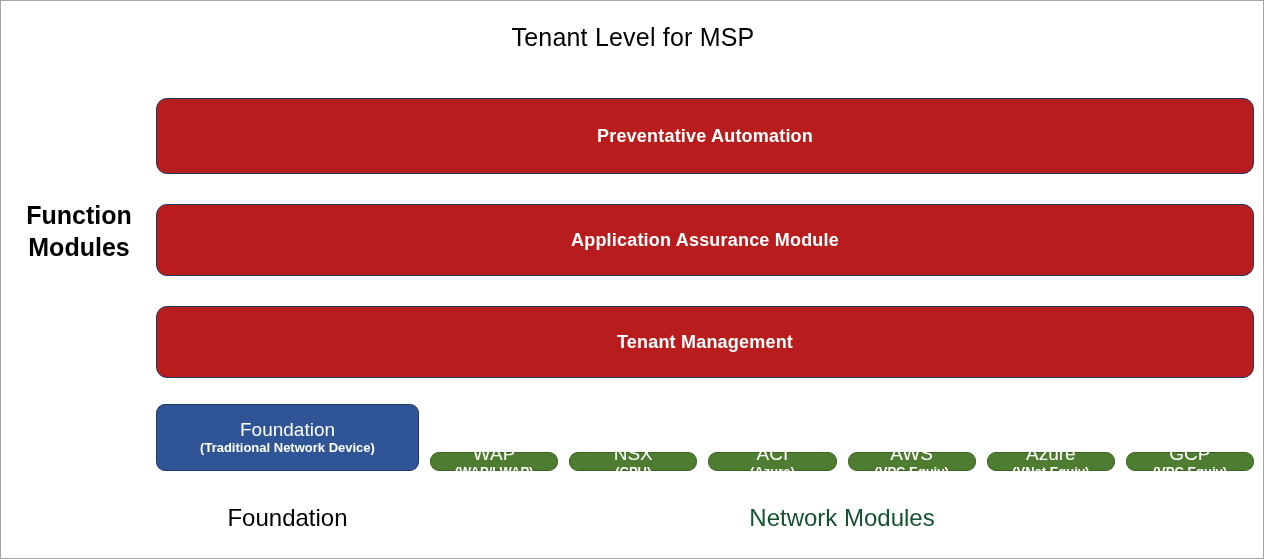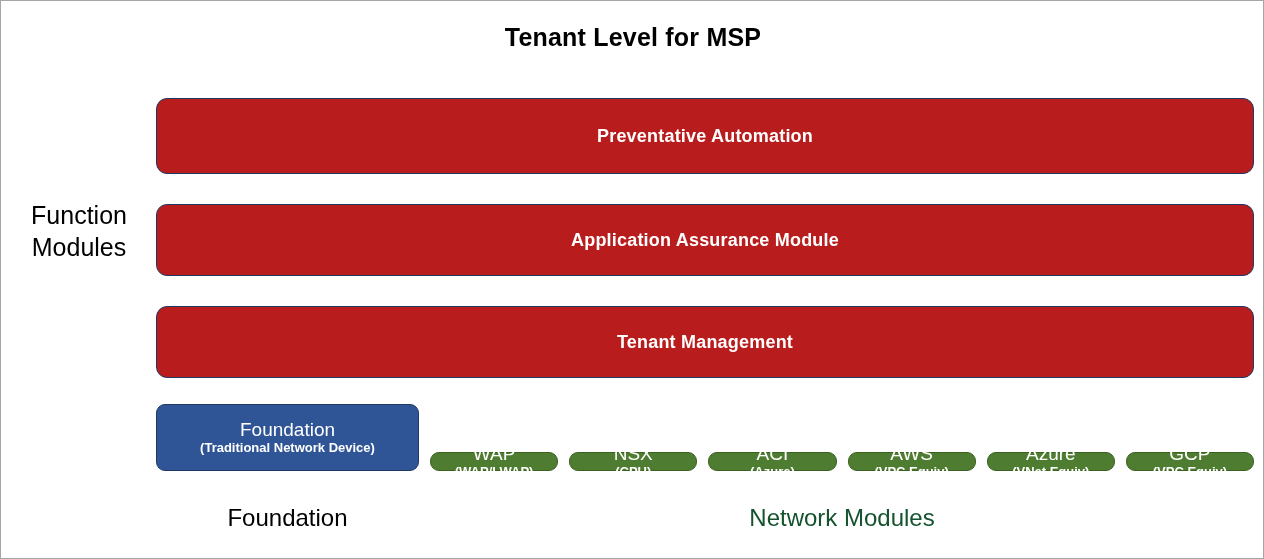--- a/index.html
+++ b/index.html
@@ -21,34 +21,34 @@
   }
 
   
   #diagram-title {
     position: absolute;
     left: 0;
     top: 22px;
     width: 1264px;
     text-align: center;
     font-size: 25px;
-    font-weight: bold;
+    font-weight: normal;
     color: #000000;
     letter-spacing: 0.2px;
   }
 
   
   #function-modules-label {
     position: absolute;
     left: 8px;
     top: 198px;
     width: 140px;
     text-align: center;
     font-size: 25px;
-    font-weight: normal;
+    font-weight: bold;
     color: #000000;
     line-height: 1.28;
   }
   #function-modules-label .l2 { display: block; }
 
   
   .function-bar {
     position: absolute;
     left: 155px;
     width: 1098px;

